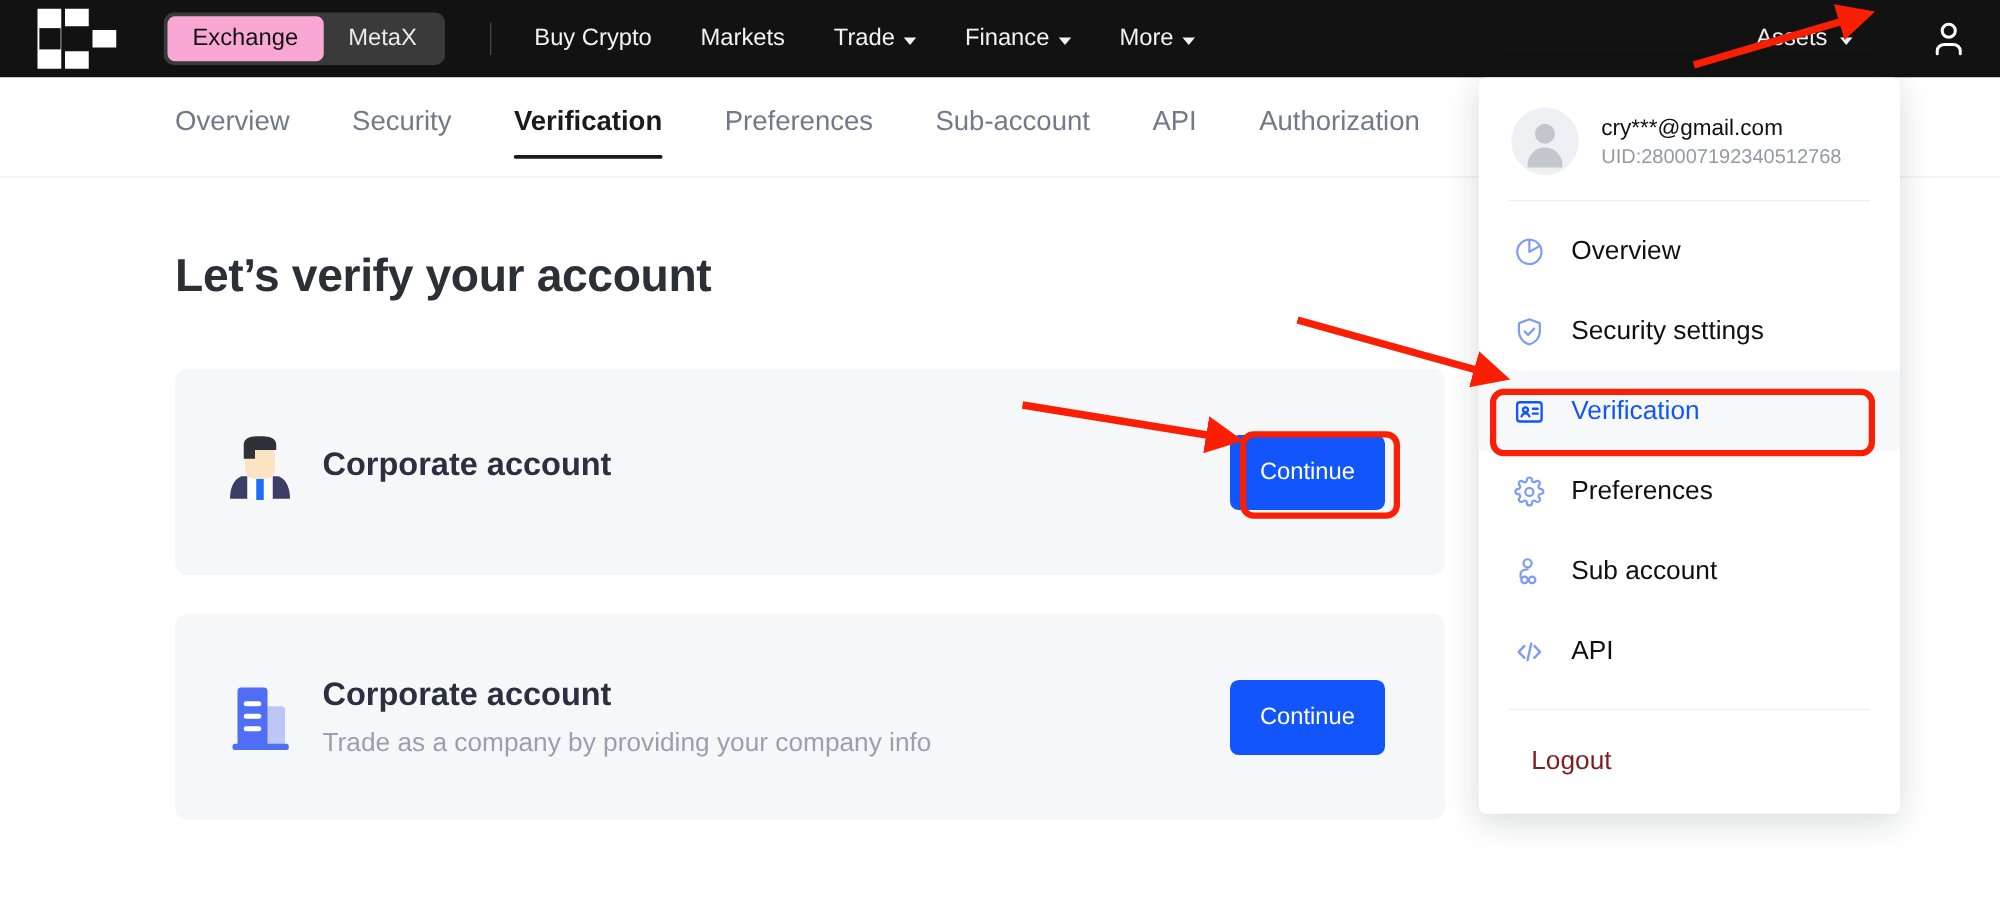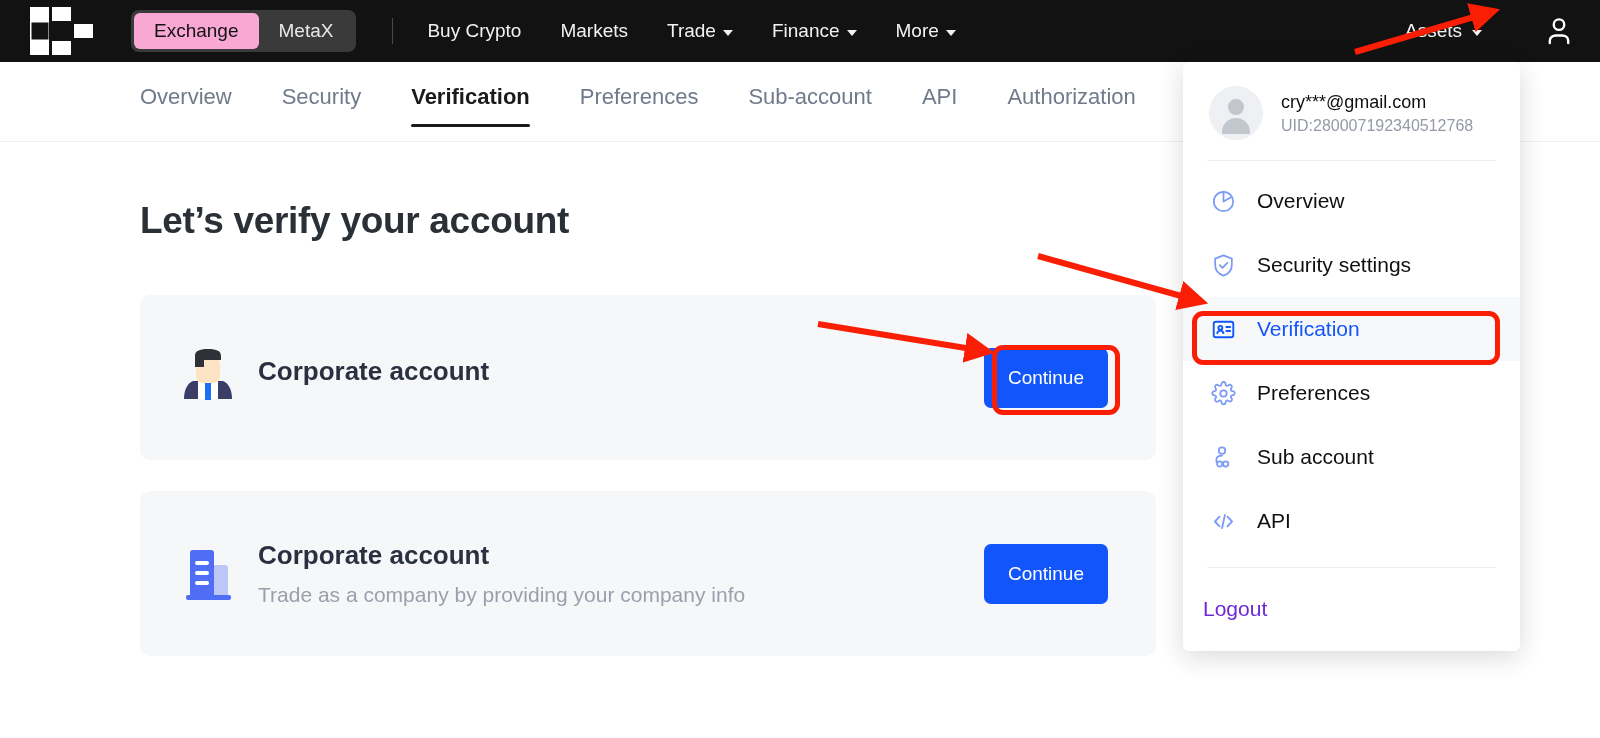--- a/index.html
+++ b/index.html
@@ -313,22 +313,22 @@
   .dd-item .lbl {
     font-size: 21px;
     color: #101010;
     white-space: nowrap;
   }
   .dd-item.selected { background: #f7f8fa; }
   .dd-item.selected .lbl { color: #1155fb; }
 
   .dd-logout {
     font-size: 21px;
-    color: #6d28d9;
-    padding-left: 20px;
+    color: #7f1d1d;
+    padding-left: 42px;
     height: 58px;
     display: flex;
     align-items: center;
     cursor: pointer;
   }
 
   
   .anno { position: absolute; z-index: 60; pointer-events: none; }
   .anno-box {
     position: absolute;

